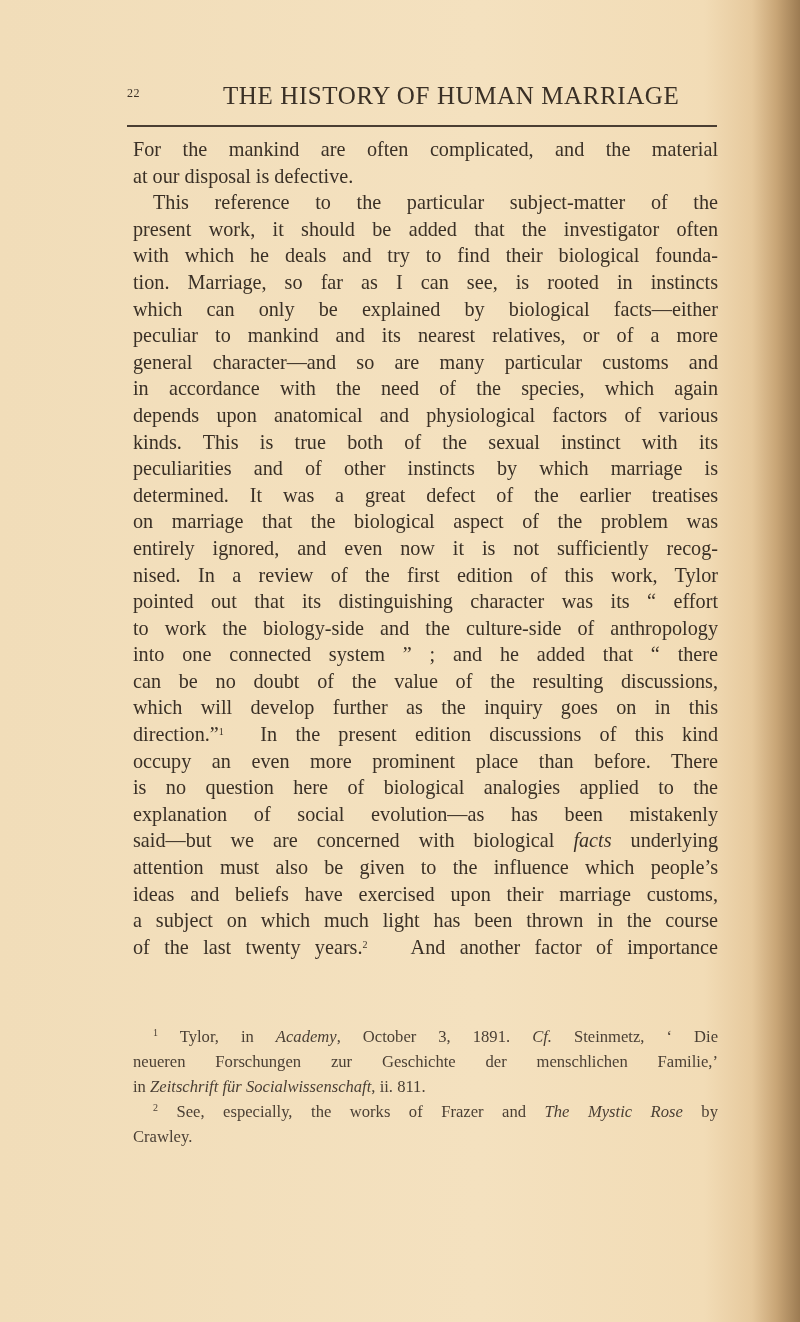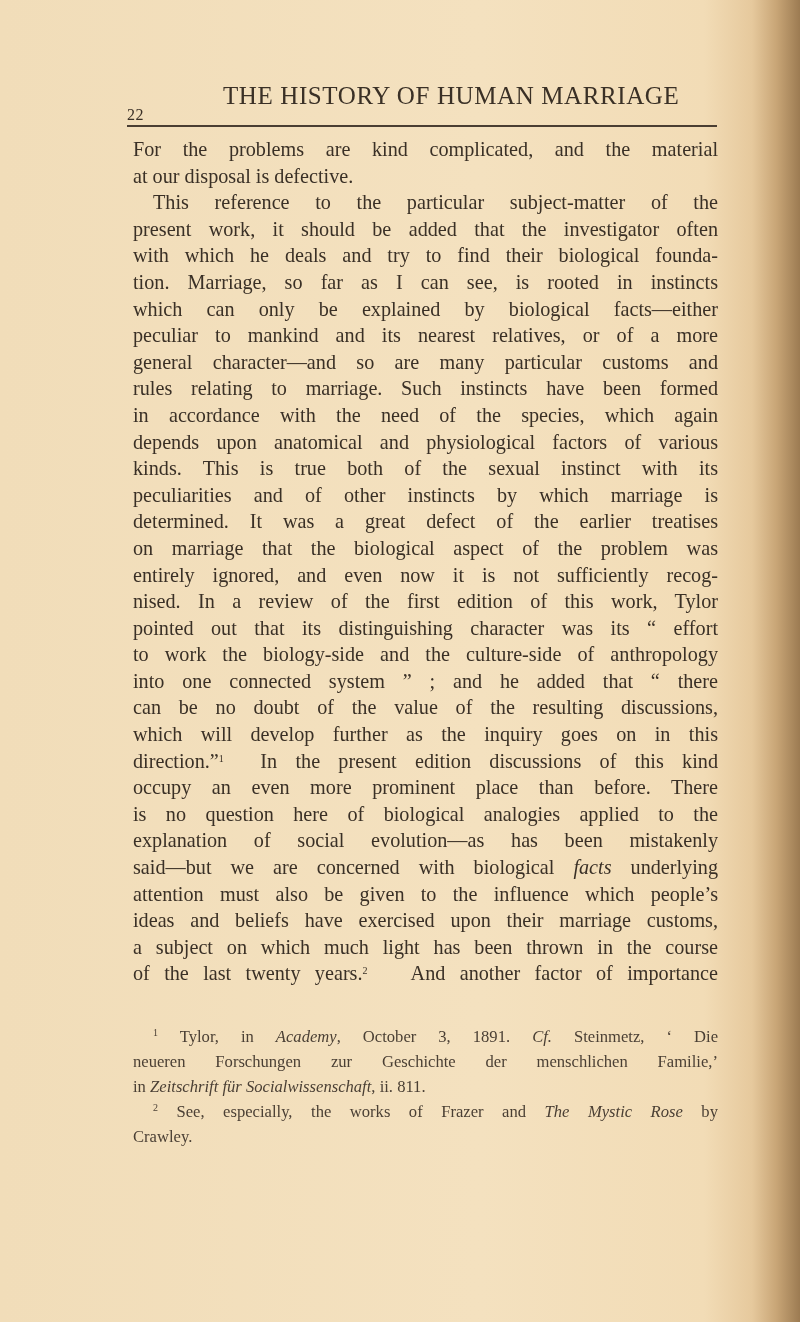--- a/index.html
+++ b/index.html
@@ -12,21 +12,21 @@
     }
     .page {
       position: absolute; left: 0; top: 0; width: 800px; height: 1322px;
       background: linear-gradient(to right, #f1ddb9 0%, #f4e1bf 60%, #f2dcb6 88%, #e6c99d 94%, #c9a677 97%, #9c7b52 100%);
     }
     .running-head {
       position: absolute; left: 127px; top: 82px; width: 590px; height: 30px;
     }
     .page-number {
       position: absolute; left: 0; top: 4px;
-      font-size: 16px; letter-spacing: 0.5px; margin-top: 20px;
+      font-size: 12px; letter-spacing: 0.5px;
     }
     .page-title {
       position: absolute; left: 96px; top: 0;
       font-size: 25px; letter-spacing: 0.6px;
     }
     .rule {
       position: absolute; left: 127px; top: 125px; width: 590px; height: 2px;
       background: #4a3e32;
     }
     .body-text {
@@ -53,30 +53,29 @@
 <div class="page">
 
   <div class="running-head">
     <span class="page-number">22</span>
     <span class="page-title">THE HISTORY OF HUMAN MARRIAGE</span>
   </div>
 
   <div class="rule"></div>
 
   <div class="body-text">
-    <span class="line">For the problems are kind complicated, and the material</span>
+    <span class="line">For the mankind are often complicated, and the material</span>
     <span class="line last">at our disposal is defective.</span>
     <span class="line indent">This reference to the particular subject-matter of the</span>
     <span class="line">present work, it should be added that the investigator often</span>
     <span class="line">with which he deals and try to find their biological founda-</span>
     <span class="line">tion.  Marriage, so far as I can see, is rooted in instincts</span>
     <span class="line">which can only be explained by biological facts—either</span>
     <span class="line">peculiar to mankind and its nearest relatives, or of a more</span>
     <span class="line">general character—and so are many particular customs and</span>
-    <span class="line">rules relating to marriage.  Such instincts have been formed</span>
     <span class="line">in accordance with the need of the species, which again</span>
     <span class="line">depends upon anatomical and physiological factors of various</span>
     <span class="line">kinds.  This is true both of the sexual instinct with its</span>
     <span class="line">peculiarities and of other instincts by which marriage is</span>
     <span class="line">determined.  It was a great defect of the earlier treatises</span>
     <span class="line">on marriage that the biological aspect of the problem was</span>
     <span class="line">entirely ignored, and even now it is not sufficiently recog-</span>
     <span class="line">nised.  In a review of the first edition of this work, Tylor</span>
     <span class="line">pointed out that its distinguishing character was its “ effort</span>
     <span class="line">to work the biology-side and the culture-side of anthropology</span>

